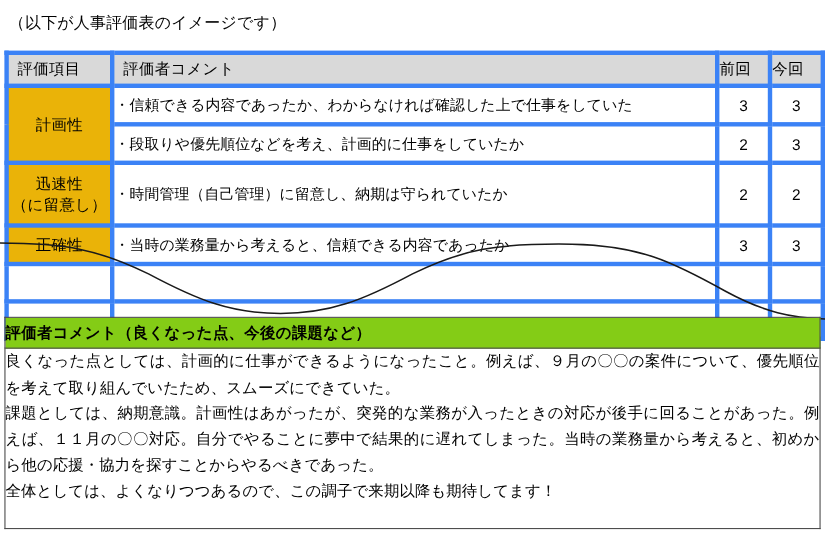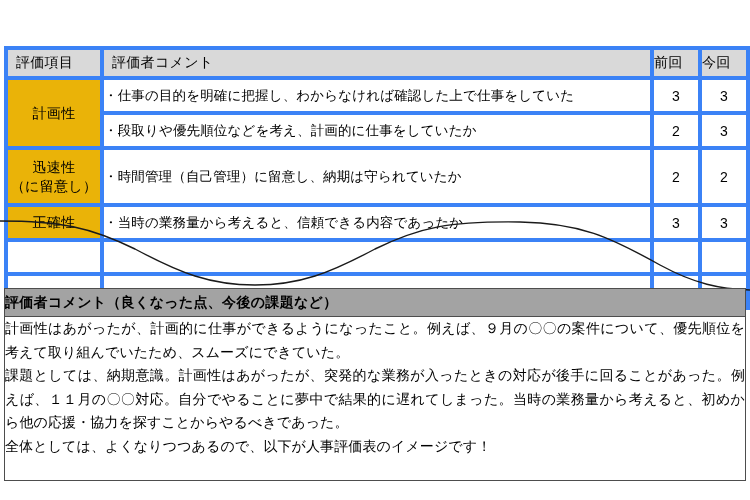--- a/index.html
+++ b/index.html
@@ -108,21 +108,21 @@
     top: 288px;
     width: 742px;
     border-collapse: collapse;
     table-layout: fixed;
   }
   .comment-table td {
     border: 1px solid #4d4d4d;
     padding: 0;
   }
   .comment-head {
-    background: #a3a3a3;
+    background: #84cc16;
     height: 27px;
     padding-left: 8px;
     font-weight: bold;
     font-size: 14px;
     letter-spacing: 0.3px;
     vertical-align: middle;
   }
   .comment-body {
     height: 163px;
     padding: 7px 8px 4px 8px;
@@ -134,39 +134,40 @@
   }
   .comment-body p {
     margin: 0;
   }
 </style>
 </head>
 <body>
 
 <div class="page">
 
+  <div class="intro-line">（以下が人事評価表のイメージです）</div>
 
   <table class="eval-table">
     <colgroup>
       <col class="col-item">
       <col class="col-point">
       <col class="col-prev">
       <col class="col-curr">
     </colgroup>
     <tbody>
       <tr>
         <td class="head-cell left-pad">評価項目</td>
         <td class="head-cell left-pad">評価者コメント</td>
         <td class="head-cell centered">前回</td>
         <td class="head-cell centered">今回</td>
       </tr>
 
       <tr>
         <td class="item-cell" rowspan="2">計画性</td>
-        <td class="point-cell">・仕事の目的を明確に把握し、わからなければ確認した上で仕事をしていた</td>
+        <td class="point-cell">・信頼できる内容であったか、わからなければ確認した上で仕事をしていた</td>
         <td class="score-cell">3</td>
         <td class="score-cell">3</td>
       </tr>
 
       <tr>
         <td class="point-cell">・段取りや優先順位などを考え、計画的に仕事をしていたか</td>
         <td class="score-cell">2</td>
         <td class="score-cell">3</td>
       </tr>
 
@@ -213,21 +214,21 @@
              C 695 69, 720 74, 750 75" fill="none" stroke="#1a1a1a" stroke-width="1.4" vector-effect="non-scaling-stroke"></path>
   </svg>
 
   <table class="comment-table">
     <tbody>
       <tr>
         <td class="comment-head">評価者コメント（良くなった点、今後の課題など）</td>
       </tr>
       <tr>
         <td class="comment-body">
-          <p>計画性はあがったが、計画的に仕事ができるようになったこと。例えば、９月の〇〇の案件について、優先順位を考えて取り組んでいたため、スムーズにできていた。</p>
+          <p>良くなった点としては、計画的に仕事ができるようになったこと。例えば、９月の〇〇の案件について、優先順位を考えて取り組んでいたため、スムーズにできていた。</p>
           <p>課題としては、納期意識。計画性はあがったが、突発的な業務が入ったときの対応が後手に回ることがあった。例えば、１１月の〇〇対応。自分でやることに夢中で結果的に遅れてしまった。当時の業務量から考えると、初めから他の応援・協力を探すことからやるべきであった。</p>
-          <p>全体としては、よくなりつつあるので、以下が人事評価表のイメージです！</p>
+          <p>全体としては、よくなりつつあるので、この調子で来期以降も期待してます！</p>
         </td>
       </tr>
     </tbody>
   </table>
 
 </div>
 
 </body></html>

